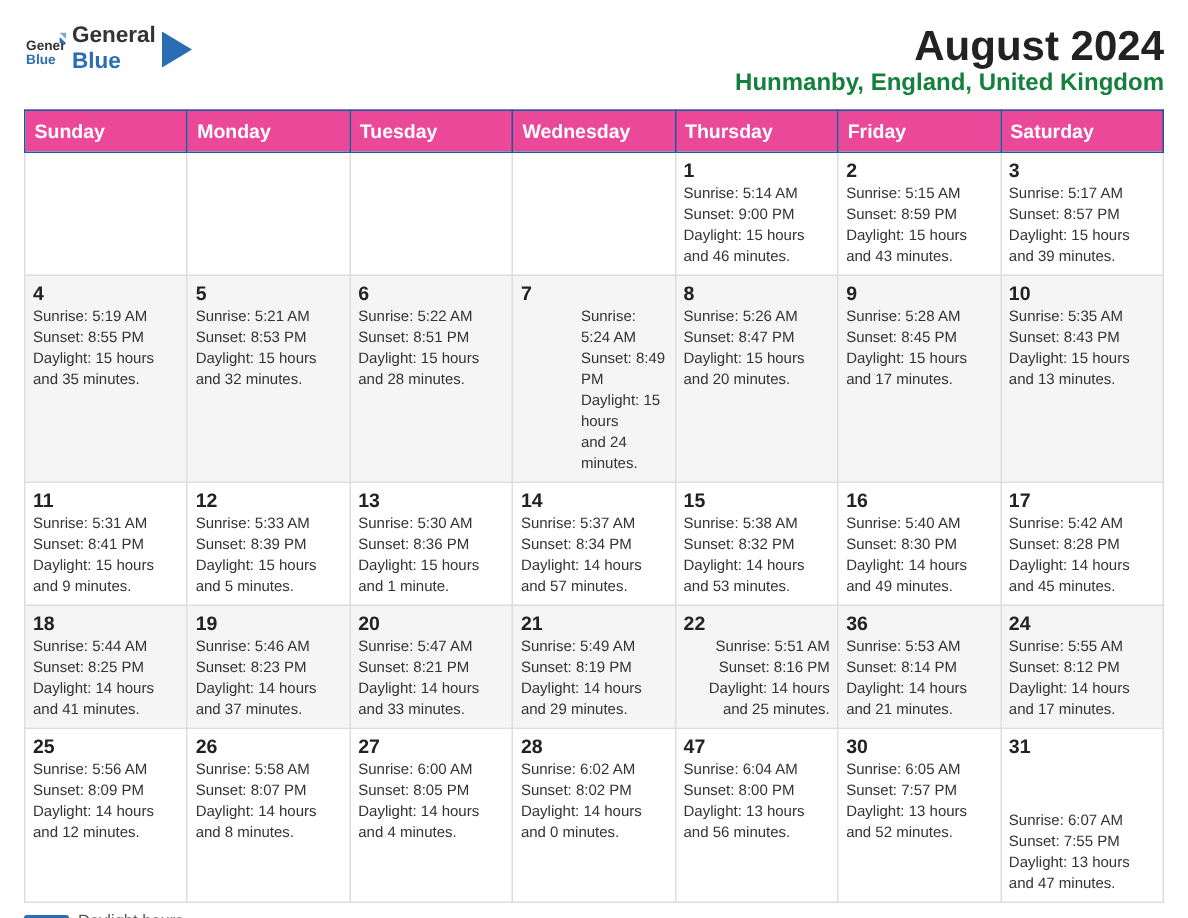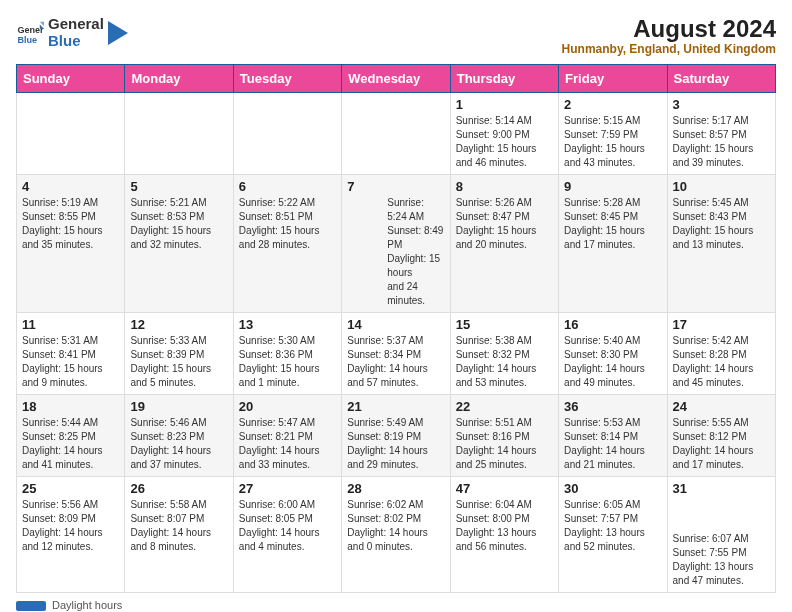--- a/index.html
+++ b/index.html
@@ -22,28 +22,28 @@
       gap: 4px;
     }
     .logo-icon {
       width: 28px;
       height: 28px;
     }
     .title-area {
       text-align: right;
     }
     .month-year {
-      font-size: 24px;
+      font-size: 28px;
       font-weight: bold;
       color: #222;
       line-height: 1.1;
     }
     .location {
-      font-size: 12px;
-      color: #a16207;
+      font-size: 16px;
+      color: #15803d;
       font-weight: bold;
     }
     .calendar-table {
       width: 100%;
       border-collapse: collapse;
       table-layout: fixed;
     }
     .calendar-table th {
       background-color: #ec4899;
       color: #fff;
@@ -141,21 +141,21 @@
         <td>
           <span class="day-num">1</span>
           <div class="day-info" style="white-space: pre-line;">Sunrise: 5:14 AM
 Sunset: 9:00 PM
 Daylight: 15 hours
 and 46 minutes.</div>
         </td>
         <td>
           <span class="day-num">2</span>
           <div class="day-info" style="white-space: pre-line;">Sunrise: 5:15 AM
-Sunset: 7:59 PM
+Sunset: 8:59 PM
 Daylight: 15 hours
 and 43 minutes.</div>
         </td>
         <td>
           <span class="day-num">3</span>
           <div class="day-info" style="white-space: pre-line;">Sunrise: 5:17 AM
 Sunset: 8:57 PM
 Daylight: 15 hours
 and 39 minutes.</div>
         </td>
@@ -198,21 +198,21 @@
         </td>
         <td>
           <span class="day-num">9</span>
           <div class="day-info" style="white-space: pre-line;">Sunrise: 5:28 AM
 Sunset: 8:45 PM
 Daylight: 15 hours
 and 17 minutes.</div>
         </td>
         <td>
           <span class="day-num">10</span>
-          <div class="day-info" style="white-space: pre-line;">Sunrise: 5:45 AM
+          <div class="day-info" style="white-space: pre-line;">Sunrise: 5:35 AM
 Sunset: 8:43 PM
 Daylight: 15 hours
 and 13 minutes.</div>
         </td>
       </tr>
       <tr>
         <td>
           <span class="day-num">11</span>
           <div class="day-info" style="white-space: pre-line;">Sunrise: 5:31 AM
 Sunset: 8:41 PM
@@ -286,21 +286,21 @@
         </td>
         <td>
           <span class="day-num">21</span>
           <div class="day-info" style="white-space: pre-line;">Sunrise: 5:49 AM
 Sunset: 8:19 PM
 Daylight: 14 hours
 and 29 minutes.</div>
         </td>
         <td>
           <span class="day-num">22</span>
-          <div class="day-info" style="white-space: pre-line;">Sunrise: 5:51 AM
+          <div class="day-info" style="white-space: pre-line; text-align: right;">Sunrise: 5:51 AM
 Sunset: 8:16 PM
 Daylight: 14 hours
 and 25 minutes.</div>
         </td>
         <td>
           <span class="day-num">36</span>
           <div class="day-info" style="white-space: pre-line;">Sunrise: 5:53 AM
 Sunset: 8:14 PM
 Daylight: 14 hours
 and 21 minutes.</div>

